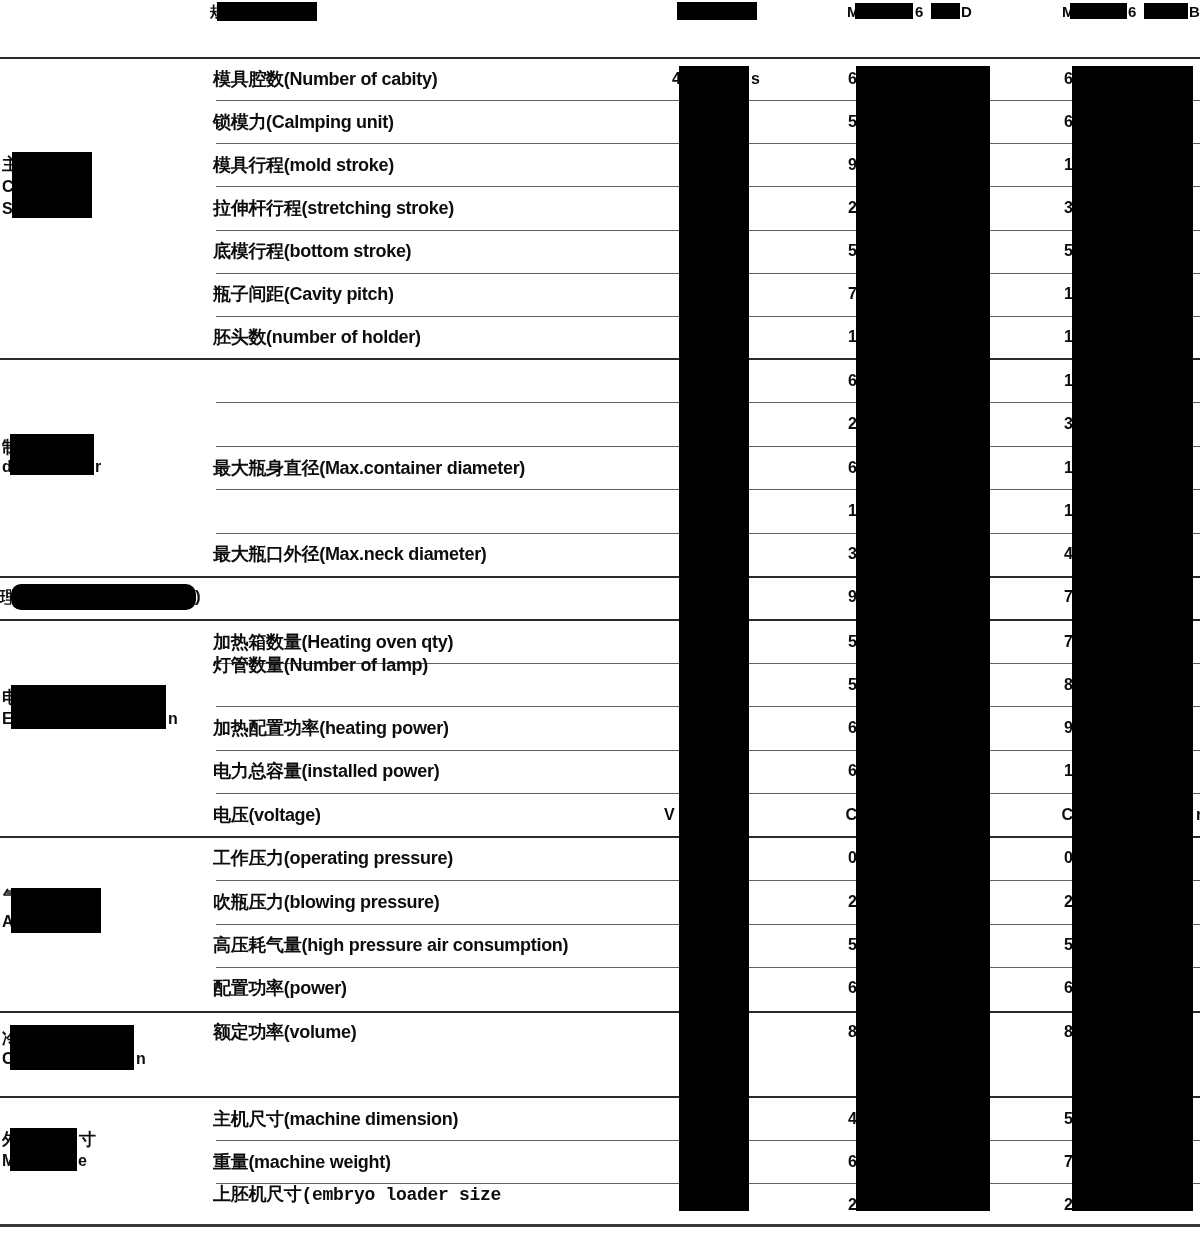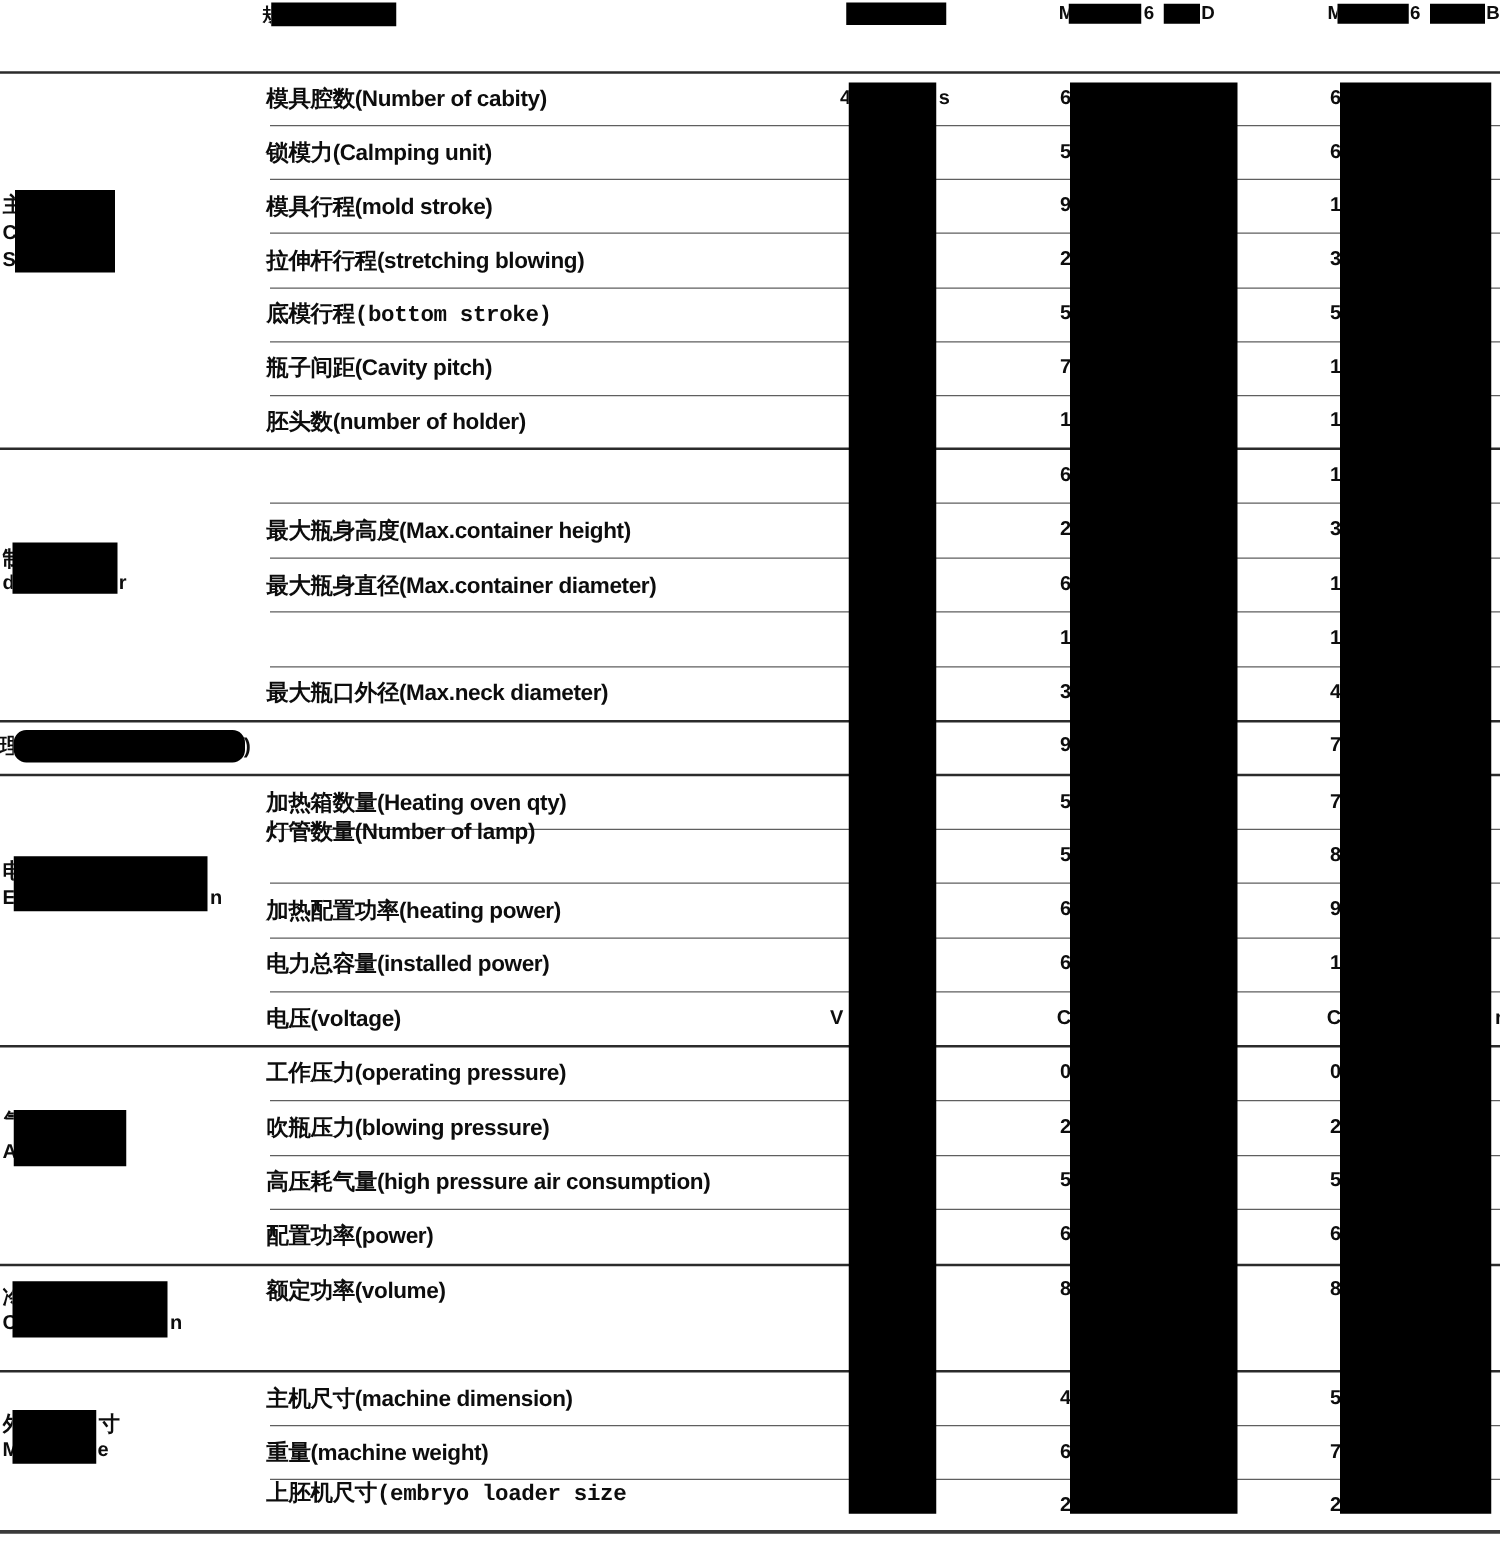--- a/index.html
+++ b/index.html
@@ -109,25 +109,24 @@
 
   <div class="clip" style="left:0px;top:597px;width:11px;font-size:17px;"><span>理</span></div>
   <div class="rbox" style="left:11px;top:584px;width:185px;height:26px;"></div>
   <div class="glabel" style="left:195px;top:597px;font-size:17px;">)</div>
   <div class="v2" style="top:597px;">9</div>
   <div class="v3" style="top:597px;">7</div>
 
   <div class="spec" style="top:79px;">模具腔数(Number of cabity)</div>
   <div class="spec" style="top:122px;">锁模力(Calmping unit)</div>
   <div class="spec" style="top:165px;">模具行程(mold stroke)</div>
-  <div class="spec" style="top:208px;">拉伸杆行程(stretching blowing)</div>
-  <div class="spec" style="top:251px;font-family:Liberation Mono, monospace;">底模行程(bottom stroke)</div>
+  <div class="spec" style="top:208px;">拉伸杆行程(stretching stroke)</div>
+  <div class="spec" style="top:251px;">底模行程(bottom stroke)</div>
   <div class="spec" style="top:294px;">瓶子间距(Cavity pitch)</div>
   <div class="spec" style="top:337px;">胚头数(number of holder)</div>
-  <div class="spec" style="top:424px;">最大瓶身高度(Max.container height)</div>
   <div class="spec" style="top:468px;">最大瓶身直径(Max.container diameter)</div>
   <div class="spec" style="top:554px;">最大瓶口外径(Max.neck diameter)</div>
   <div class="spec" style="top:642px;">加热箱数量(Heating oven qty)</div>
   <div class="spec" style="top:665px;">灯管数量(Number of lamp)</div>
   <div class="spec" style="top:728px;">加热配置功率(heating power)</div>
   <div class="spec" style="top:771px;">电力总容量(installed power)</div>
   <div class="spec" style="top:815px;">电压(voltage)</div>
   <div class="spec" style="top:858px;">工作压力(operating pressure)</div>
   <div class="spec" style="top:902px;">吹瓶压力(blowing pressure)</div>
   <div class="spec" style="top:945px;">高压耗气量(high pressure air consumption)</div>

